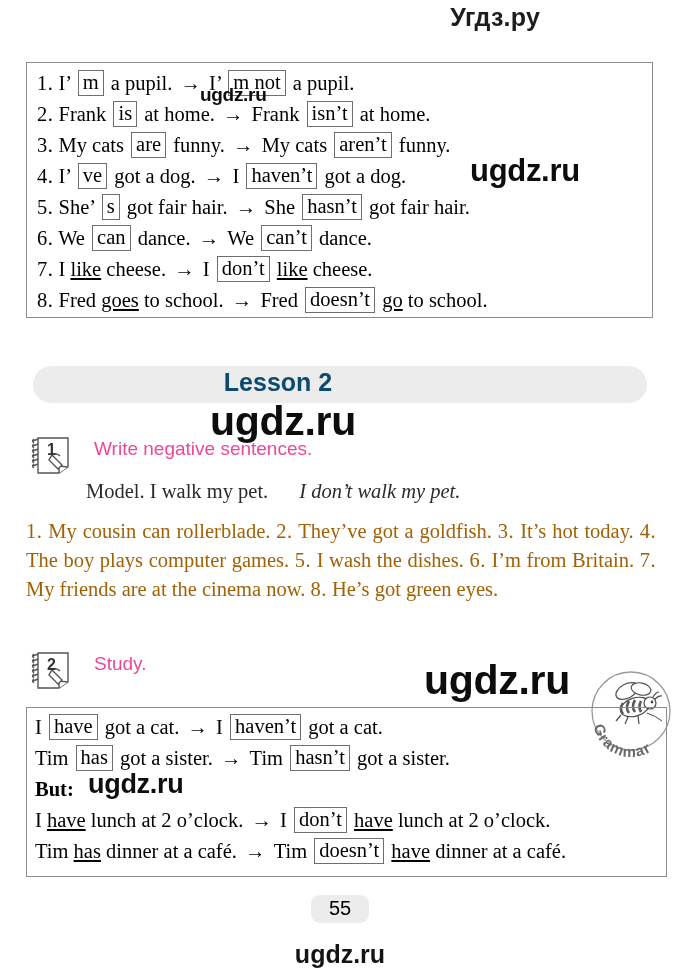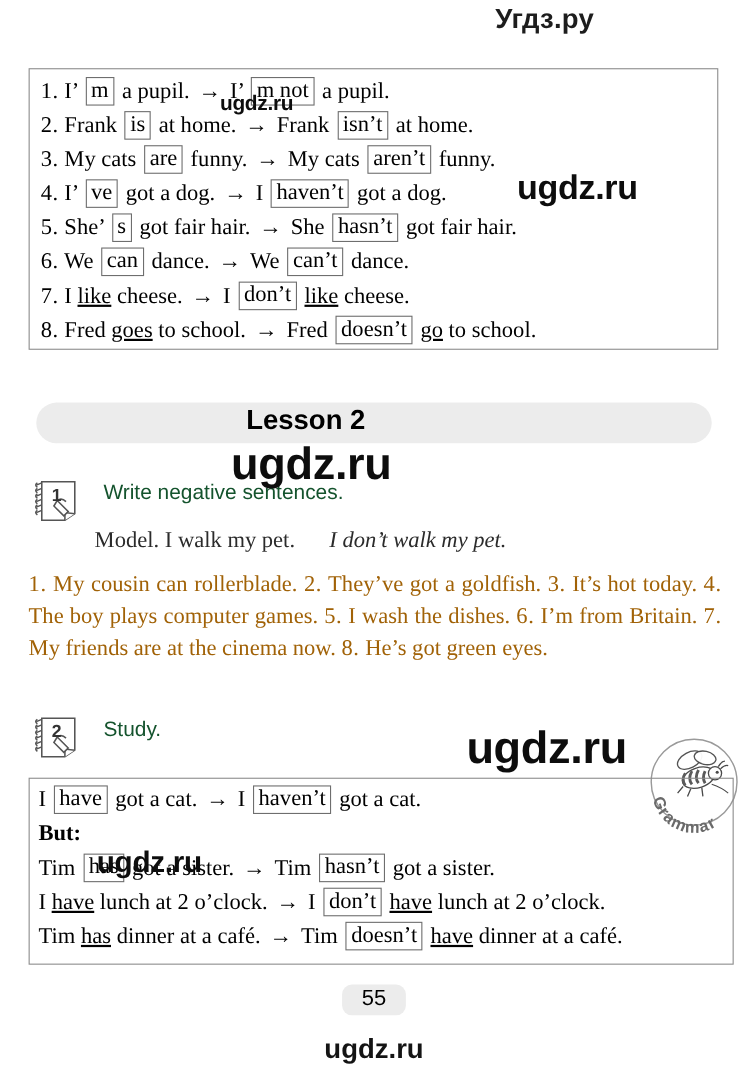--- a/index.html
+++ b/index.html
@@ -82,36 +82,36 @@
     letter-spacing: .4px;
     opacity: .9;
   }
   #lesson-title {
     position: absolute;
     left: 0; top: 368px; width: 556px;
     text-align: center;
     font-family: "Liberation Sans", sans-serif;
     font-weight: bold;
     font-size: 25px;
-    color: #000000;
+    color: #0c4a6e;
   }
 
   
   .ex-head {
     position: absolute;
     display: flex;
     align-items: flex-start;
     gap: 14px;
   }
   #ex1-head { left: 28px; top: 433px; }
   #ex2-head { left: 28px; top: 648px; }
   .ex-label {
     font-family: "Liberation Sans", sans-serif;
     font-size: 19px;
-    color: #14532d;
+    color: #ec4899;
     padding-top: 5px;
   }
   .notepad-icon { width: 52px; height: 46px; display: block; }
 
   
   #model-line {
     position: absolute;
     left: 86px; top: 480px;
     font-size: 20.5px;
     color: #2b2b2b;
@@ -267,22 +267,22 @@
     </g>
     <text font-family="Liberation Sans, sans-serif" font-size="15" font-weight="bold" fill="#6a6a6a" letter-spacing="1.2">
       <textPath href="#arcpath" startOffset="6%">Grammar</textPath>
     </text>
   </svg>
 </div>
 
 <div class="frame" id="box-two">
   <div class="lines" id="box-two-lines">
       <div class="line"><span>I</span> <span class="tok">have</span> <span>got a cat.</span><span class="arrow"> → </span><span>I</span> <span class="tok">haven’t</span> <span>got a cat.</span></div>
+      <div class="line"><span>Tim</span> <span class="tok">has</span> <span>got a sister.</span><span class="arrow"> → </span><span>Tim</span> <span class="tok">hasn’t</span> <span>got a sister.</span></div>
       <div class="line"><b>But:</b></div>
-      <div class="line"><span>Tim</span> <span class="tok">has</span> <span>got a sister.</span><span class="arrow"> → </span><span>Tim</span> <span class="tok">hasn’t</span> <span>got a sister.</span></div>
       <div class="line"><span>I</span> <span class="u">have</span> <span>lunch at 2 o’clock.</span><span class="arrow"> → </span><span>I</span> <span class="tok">don’t</span> <span class="u">have</span> <span>lunch at 2 o’clock.</span></div>
       <div class="line"><span>Tim</span> <span class="u">has</span> <span>dinner at a café.</span><span class="arrow"> → </span><span>Tim</span> <span class="tok">doesn’t</span> <span class="u">have</span> <span>dinner at a café.</span></div>
     </div>
 </div>
 
 <div id="page-pill"></div>
 <div id="page-number">55</div>
 <div id="footer-brand">ugdz.ru</div>
 
 <div class="wm" id="wm-1">ugdz.ru</div>

